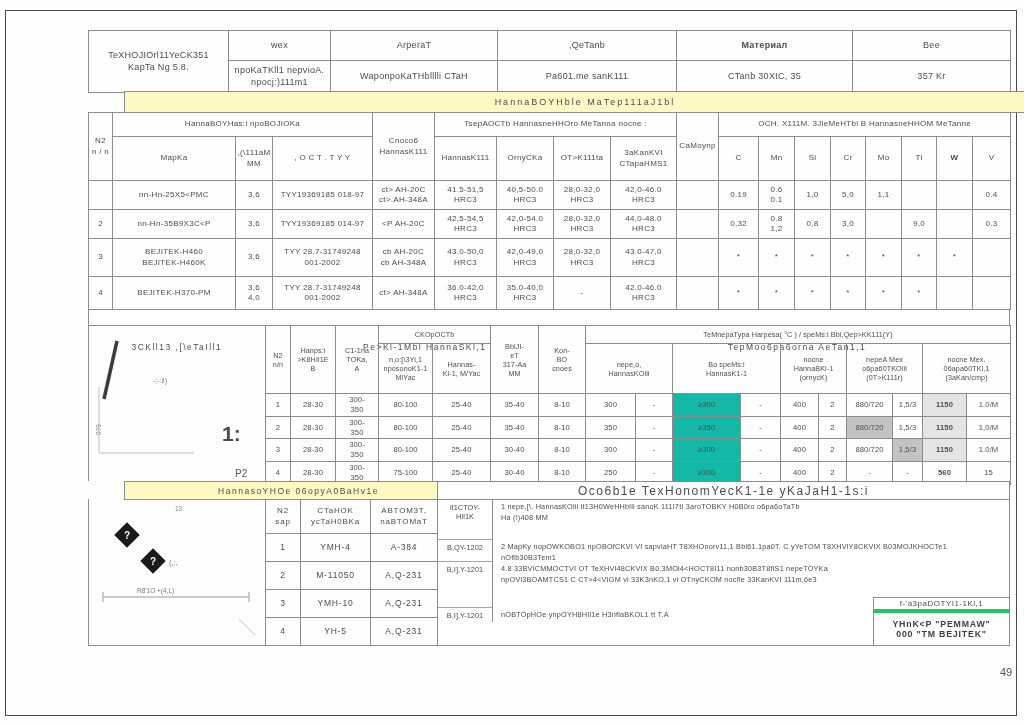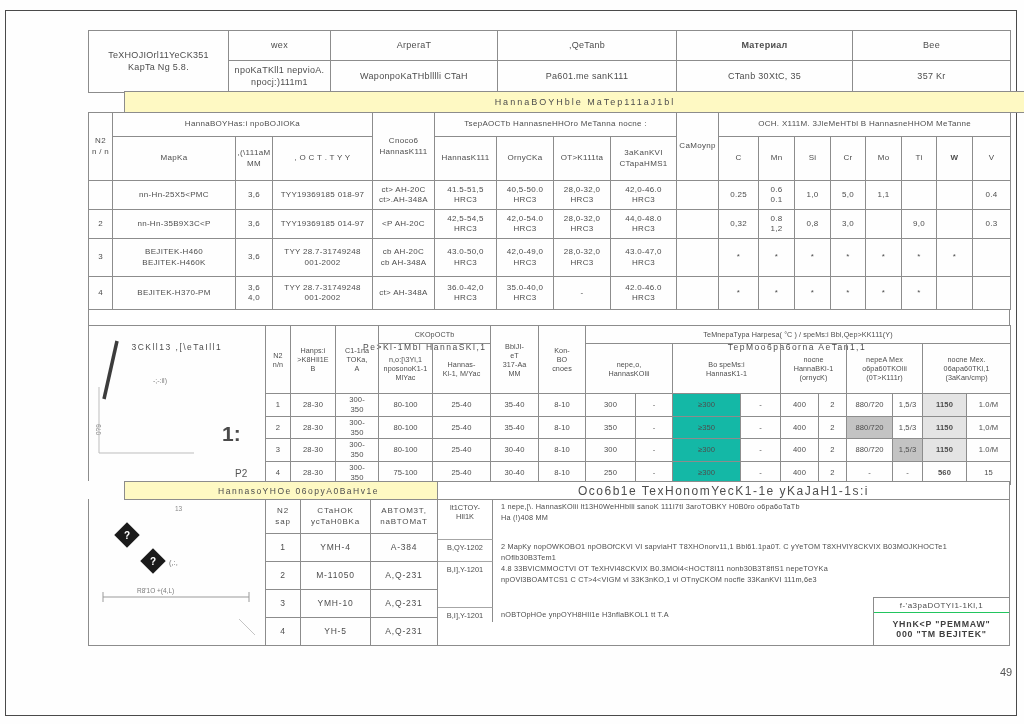--- a/index.html
+++ b/index.html
@@ -44,21 +44,21 @@
   #notes { position:absolute; left:437px; top:481px; width:573px; height:165px; border:1px solid #8c8c8c; background:#fff; }
   .nt-title { height:18px; border-bottom:1px solid #8c8c8c; display:flex; align-items:center; justify-content:center;
               font-size:12px; letter-spacing:1.5px; }
   .nt-row { display:flex; }
   .nt-src { width:55px; flex:none; border-right:1px solid #8c8c8c; border-bottom:1px solid #a6a6a6;
             font-size:7.4px; text-align:center; padding-top:3px; }
   .nt-txt { flex:1; font-size:7.3px; line-height:1.5; padding:2px 8px 0 8px; text-align:left; letter-spacing:0.2px; }
 
   #devbox { position:absolute; right:0; bottom:0; width:136px; height:48px; border-left:1px solid #8c8c8c;
             border-top:1px solid #8c8c8c; background:#fff; }
-  .dev-label { height:15px; border-bottom:1px solid #22c55e; display:flex; align-items:center; justify-content:center;
+  .dev-label { height:15px; border-bottom:4px solid #22c55e; display:flex; align-items:center; justify-content:center;
                font-size:8px; letter-spacing:0.5px; }
   .dev-value { height:32px; display:flex; align-items:center; justify-content:center; text-align:center;
                font-size:8.8px; font-weight:bold; letter-spacing:0.8px; color:#3f3f3f; }
 
   #pageno { position:absolute; left:1000px; top:666px; font-size:11px; color:#555; }
   svg text { font-family:"Liberation Sans", sans-serif; }
 </style>
 </head>
 <body>
 
@@ -158,21 +158,21 @@
 ct&gt;.AH-348A</td>
         <td class="pl">41.5-51,5
 HRC3</td>
         <td class="pl">40,5-50.0
 HRC3</td>
         <td class="pl">28,0-32,0
 HRC3</td>
         <td class="pl">42,0-46.0
 HRC3</td>
         <td></td>
-        <td>0.25</td>
+        <td>0.19</td>
         <td class="pl">0.6
 0.1</td>
         <td>1,0</td>
         <td>5,0</td>
         <td>1,1</td>
         <td></td>
         <td></td>
         <td>0.4</td>
       </tr>
       <tr style="height:29px">

